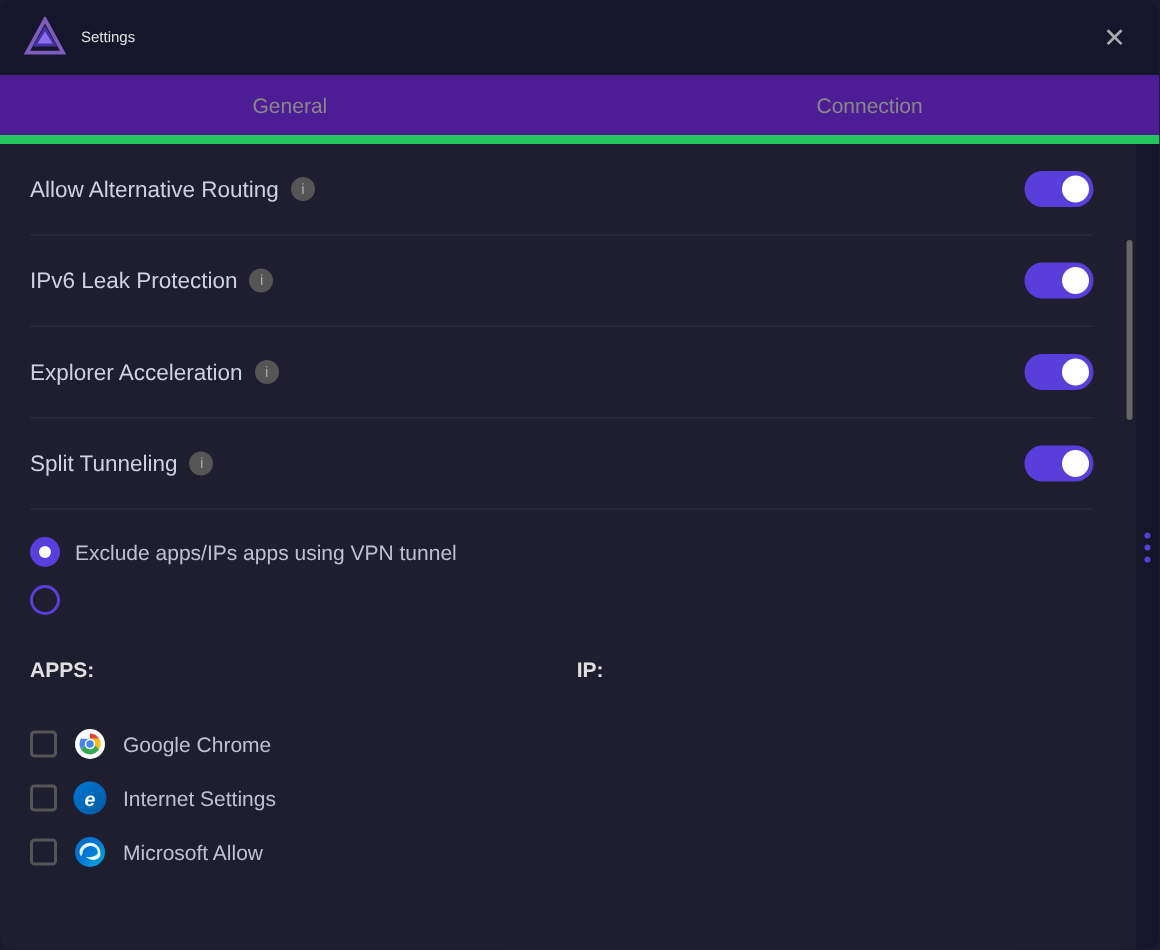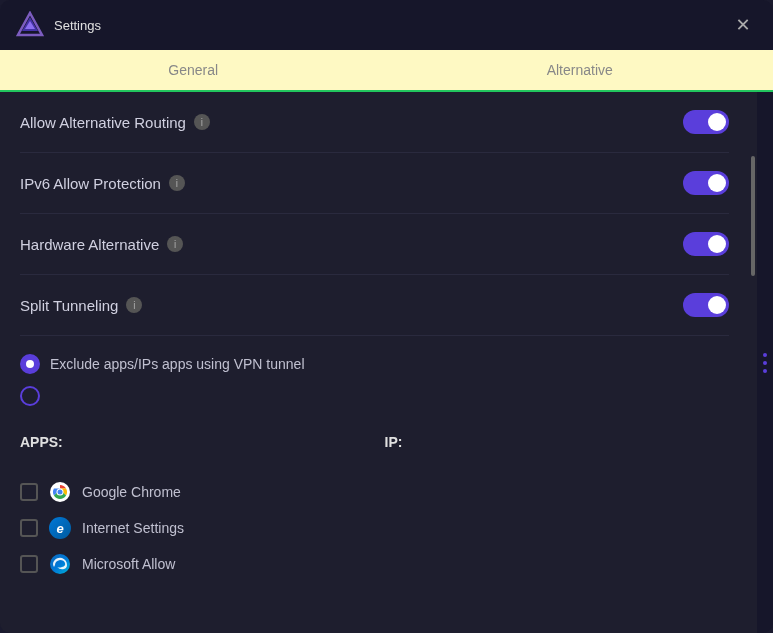--- a/index.html
+++ b/index.html
@@ -34,45 +34,45 @@
     }
 
     .title-bar-logo {
       width: 28px;
       height: 28px;
       margin-right: 10px;
     }
 
     .title-bar-title {
       color: #e0e0e0;
-      font-size: 13px;
+      font-size: 10px;
       font-weight: 500;
       flex: 1;
     }
 
     .close-btn {
       width: 28px;
       height: 28px;
       background: none;
       border: none;
       color: #aaa;
       font-size: 18px;
       cursor: pointer;
       display: flex;
       align-items: center;
       justify-content: center;
       border-radius: 4px;
     }
 
     
     .tabs {
-      background: #fef9c3;
-      display: flex;
-      flex-shrink: 0;
-      border-bottom: 2px solid #22c55e;
+      background: #4c1d95;
+      display: flex;
+      flex-shrink: 0;
+      border-bottom: 6px solid #22c55e;
     }
 
     .tab {
       flex: 1;
       text-align: center;
       padding: 12px;
       font-size: 14px;
       color: #888;
       cursor: pointer;
       position: relative;
@@ -316,51 +316,51 @@
       <polygon points="14,2 26,24 2,24" fill="none" stroke="#7c5cbf" stroke-width="2.5"></polygon>
       <polygon points="14,6 22,20 6,20" fill="#5a3edb" opacity="0.7"></polygon>
       <polygon points="14,10 19,18 9,18" fill="#8b6ef0"></polygon>
     </svg>
     <span class="title-bar-title">Settings</span>
     <button class="close-btn">✕</button>
   </div>
 
   <div class="tabs">
     <div class="tab">General</div>
-    <div class="tab">Alternative</div>
+    <div class="tab">Connection</div>
   </div>
 
   <div class="content">
     <div class="scroll-area">
 
       <div class="setting-row">
         <div class="setting-label">
           <span>Allow Alternative Routing</span>
           <span class="info-icon">i</span>
         </div>
         <div class="toggle">
           <div class="toggle-track"></div>
           <div class="toggle-thumb on"></div>
         </div>
       </div>
 
       <div class="setting-row">
         <div class="setting-label">
-          <span>IPv6 Allow Protection</span>
+          <span>IPv6 Leak Protection</span>
           <span class="info-icon">i</span>
         </div>
         <div class="toggle">
           <div class="toggle-track"></div>
           <div class="toggle-thumb on"></div>
         </div>
       </div>
 
       <div class="setting-row">
         <div class="setting-label">
-          <span>Hardware Alternative</span>
+          <span>Explorer Acceleration</span>
           <span class="info-icon">i</span>
         </div>
         <div class="toggle">
           <div class="toggle-track"></div>
           <div class="toggle-thumb on"></div>
         </div>
       </div>
 
       <div class="setting-row">
         <div class="setting-label">

